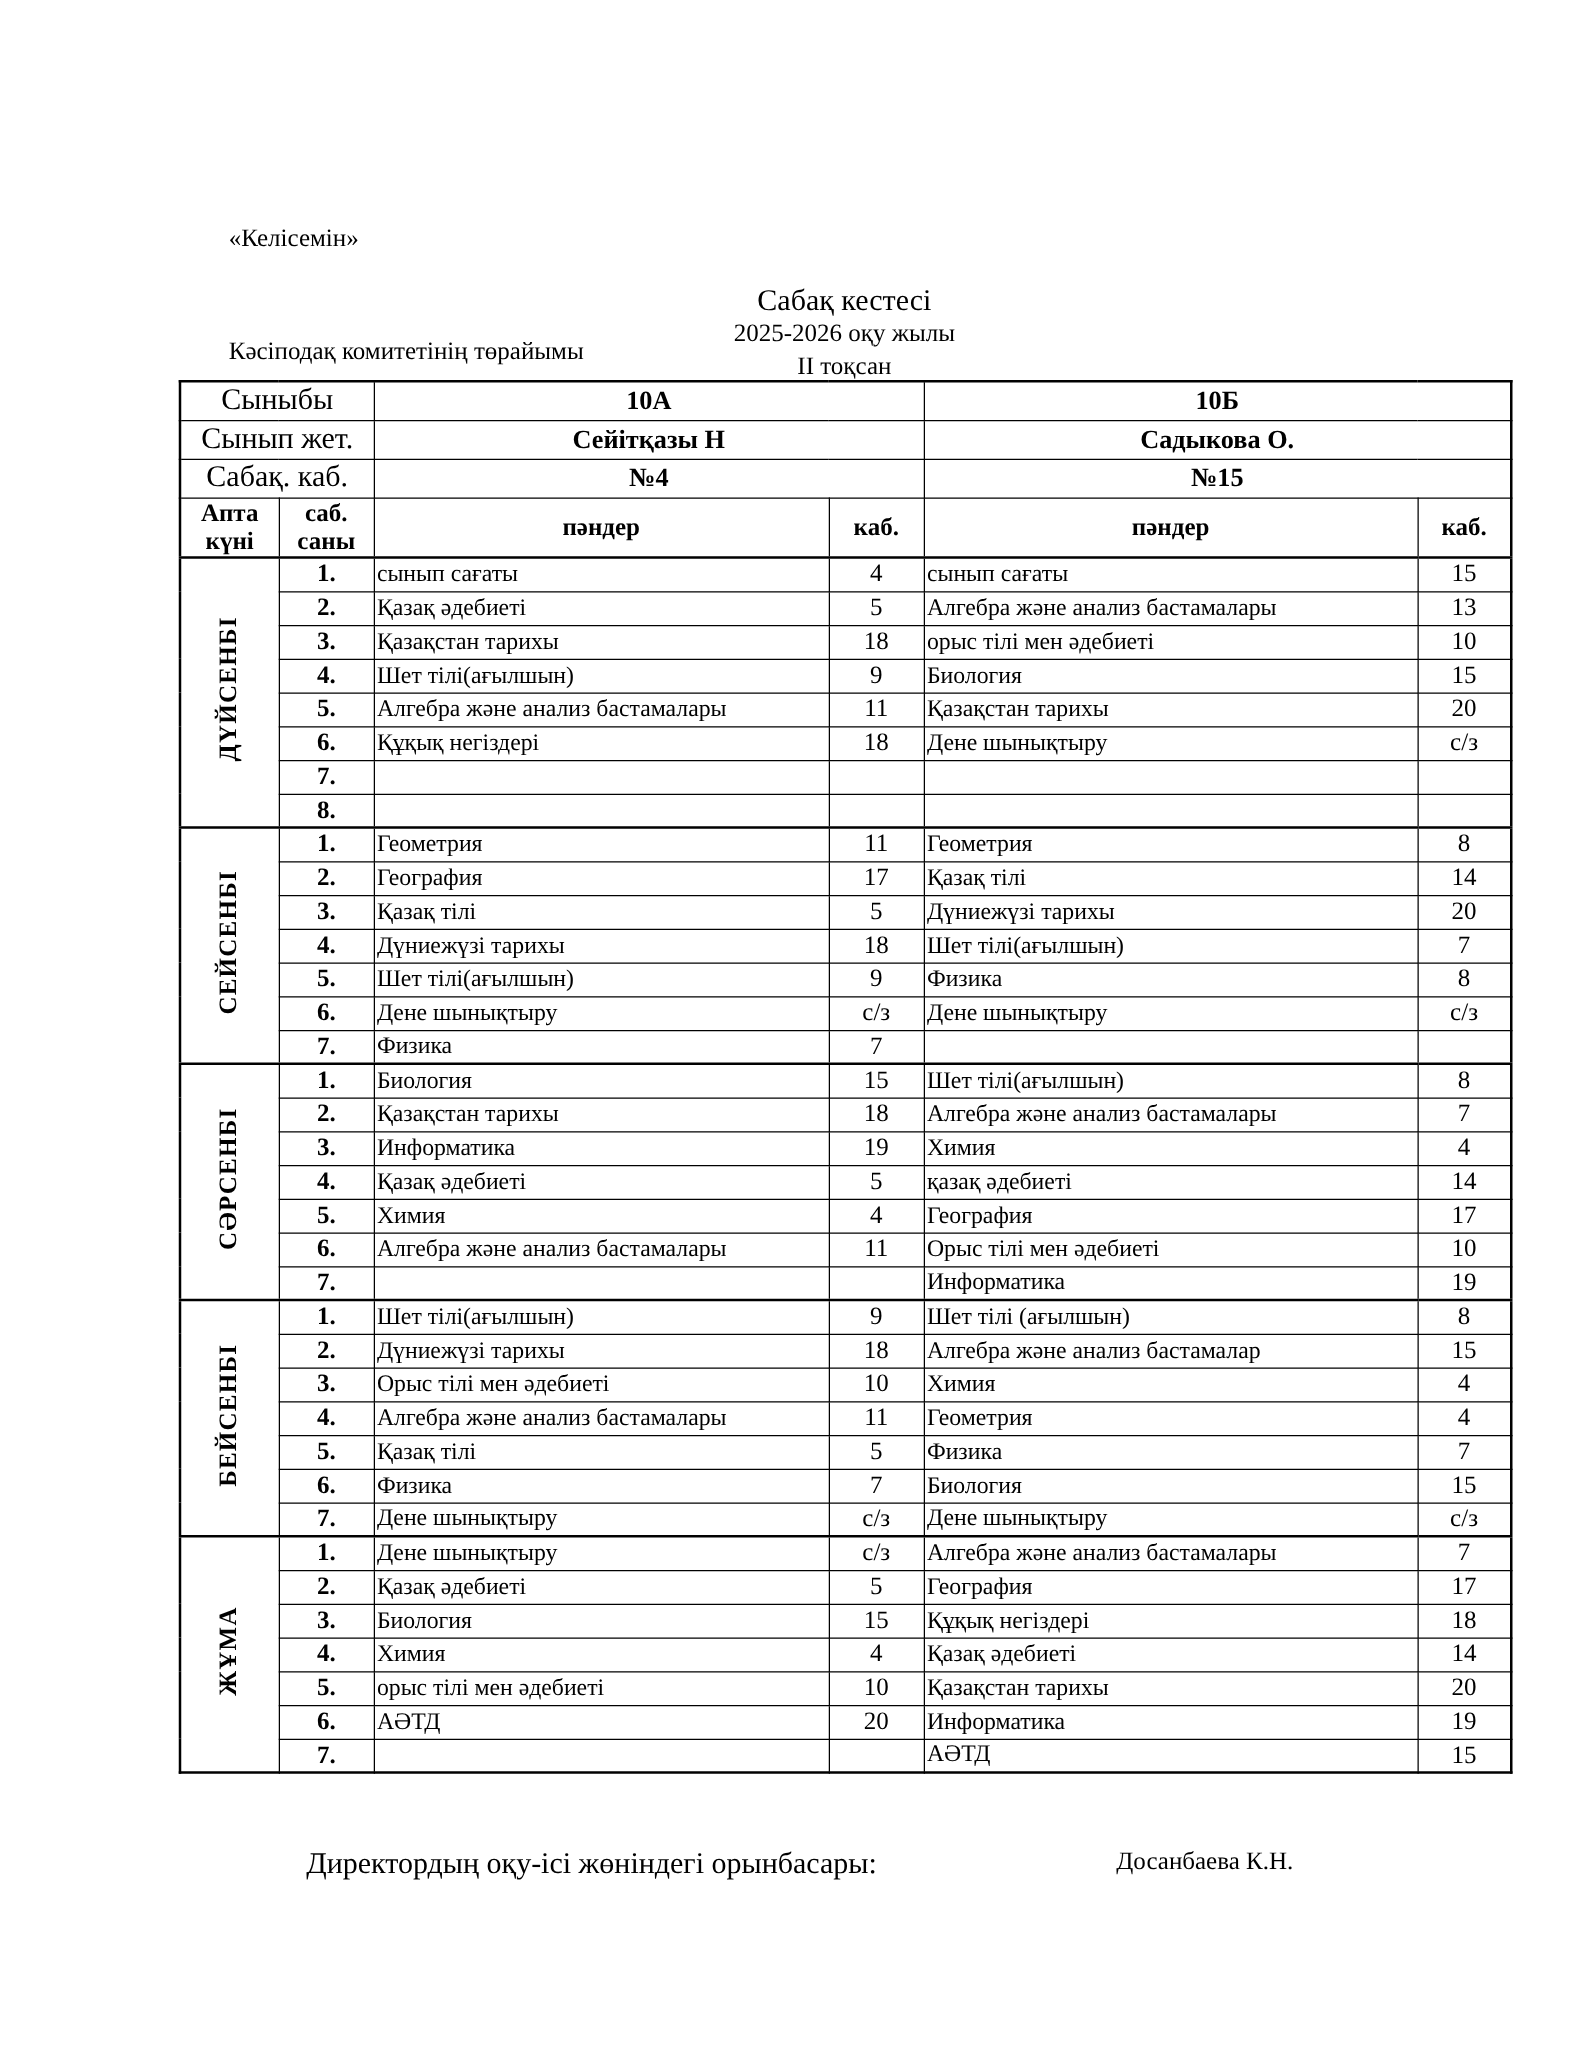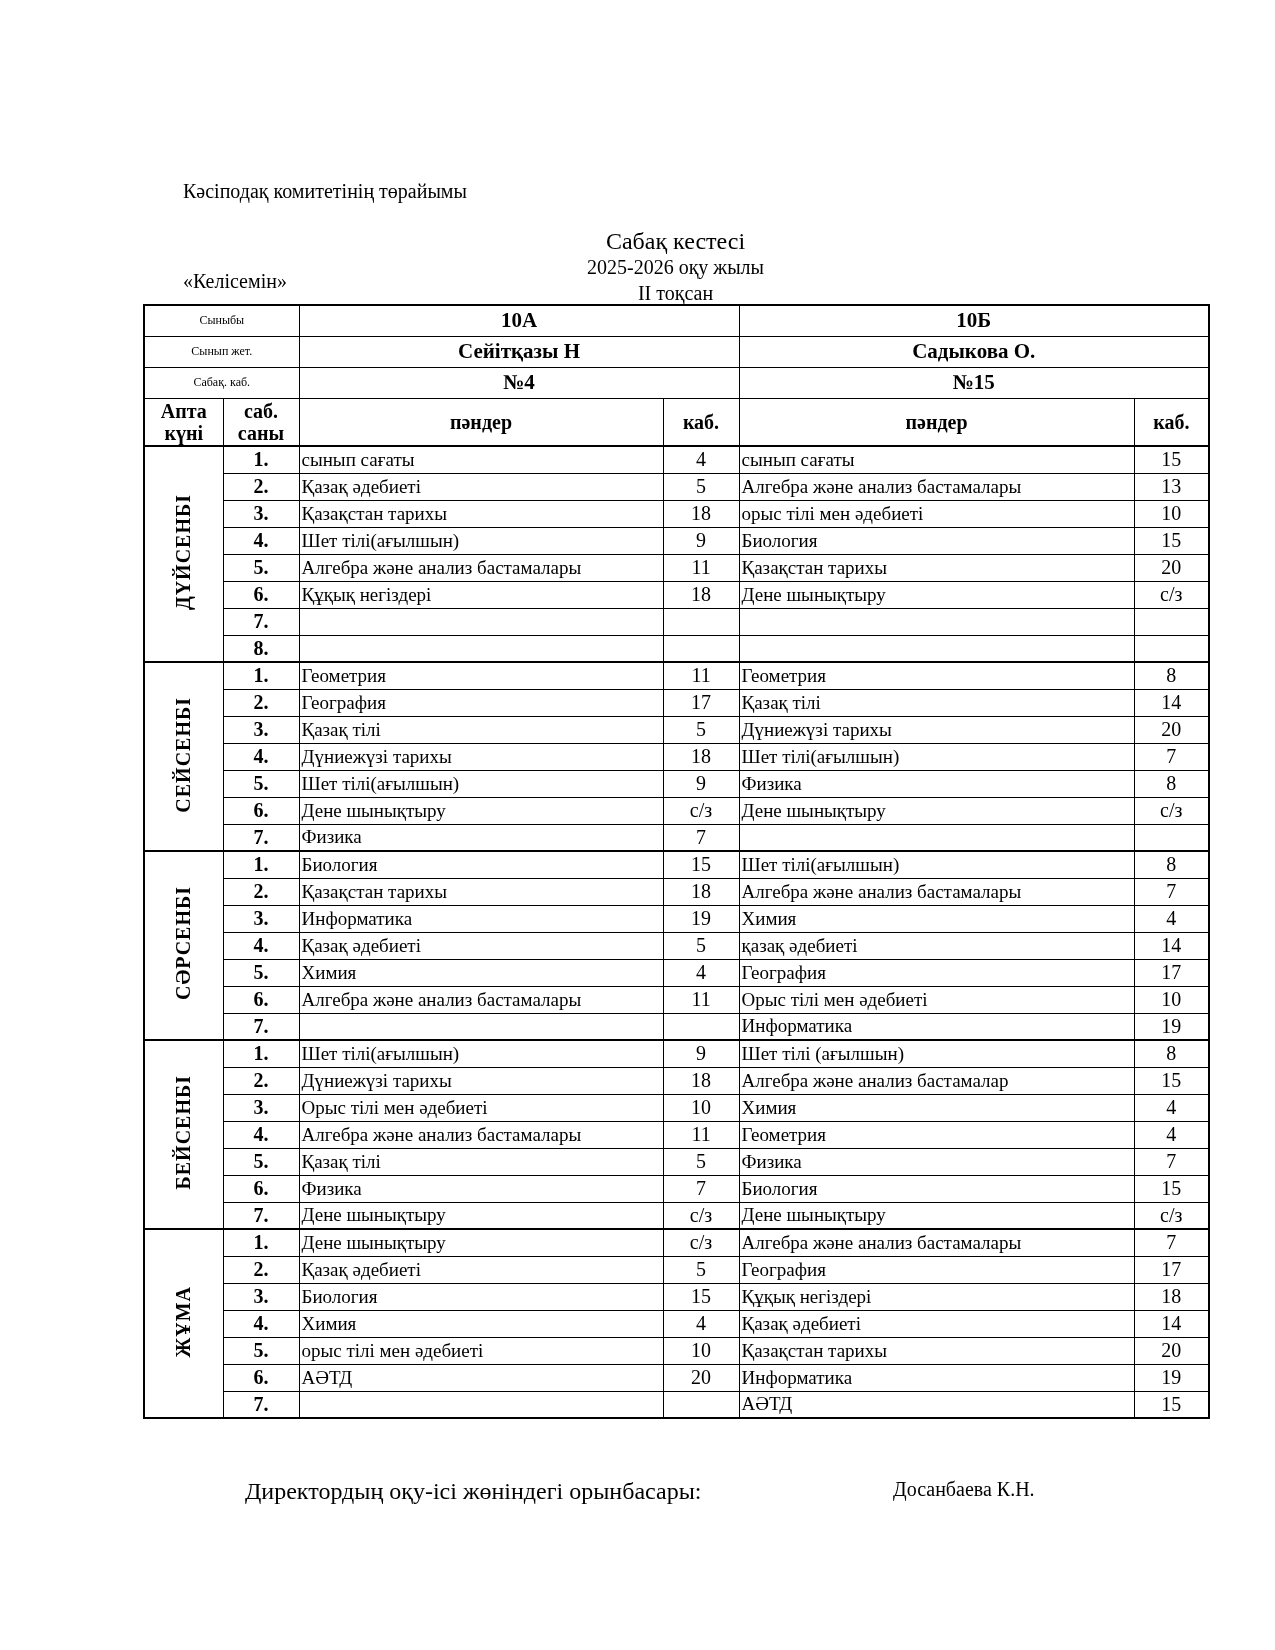--- a/index.html
+++ b/index.html
@@ -17,42 +17,42 @@
   table.schedule {
     position:absolute; left:143px; top:304px; width:1065px;
     border-collapse:collapse; table-layout:fixed;
     border:2px solid #000;
   }
   table.schedule td { border:1px solid #000; padding:0 2px; overflow:hidden; }
   tr.info-row { height:31px; }
   tr.colhdr-row { height:48px;padding-left:20px; }
   tr.lesson { height:27px; }
   tr.day-first td { border-top:2px solid #000; }
-  .info-label { text-align:center; font-size:12px; }
+  .info-label { text-align:center; font-size:24px; }
   .info-val { text-align:center; font-weight:bold; font-size:21px; }
   .hdr { text-align:center; font-weight:bold; font-size:20px; line-height:22px; vertical-align:middle; }
   td.num  { text-align:center; font-weight:bold; font-size:20px; }
   td.subj { text-align:left; padding-left:13px; font-size:19px; white-space:nowrap; }
   td.cab  { text-align:center; font-size:20px; }
   td.daycell { text-align:center; vertical-align:middle; }
   .vert {
     display:inline-block; writing-mode:vertical-rl; transform:rotate(180deg);
     font-weight:bold; font-size:20px; letter-spacing:1px; white-space:nowrap;
   }
   .footer-label { position:absolute; left:245px; top:1478px; font-size:24px; }
   .footer-name  { position:absolute; left:893px; top:1478px; font-size:20px; }
 </style>
 </head>
 <body>
 
 <div class="page">
 
   <div class="approval approval-left">
+    <div>«Келісемін»</div>
     <div>Кәсіподақ комитетінің төрайымы</div>
-    <div>«Келісемін»</div>
   </div>
 
 
   <div class="title-block">
     <div class="title-main">Сабақ кестесі</div>
     <div>2025-2026 оқу жылы</div>
     <div>II тоқсан</div>
   </div>
 
   <table class="schedule">

